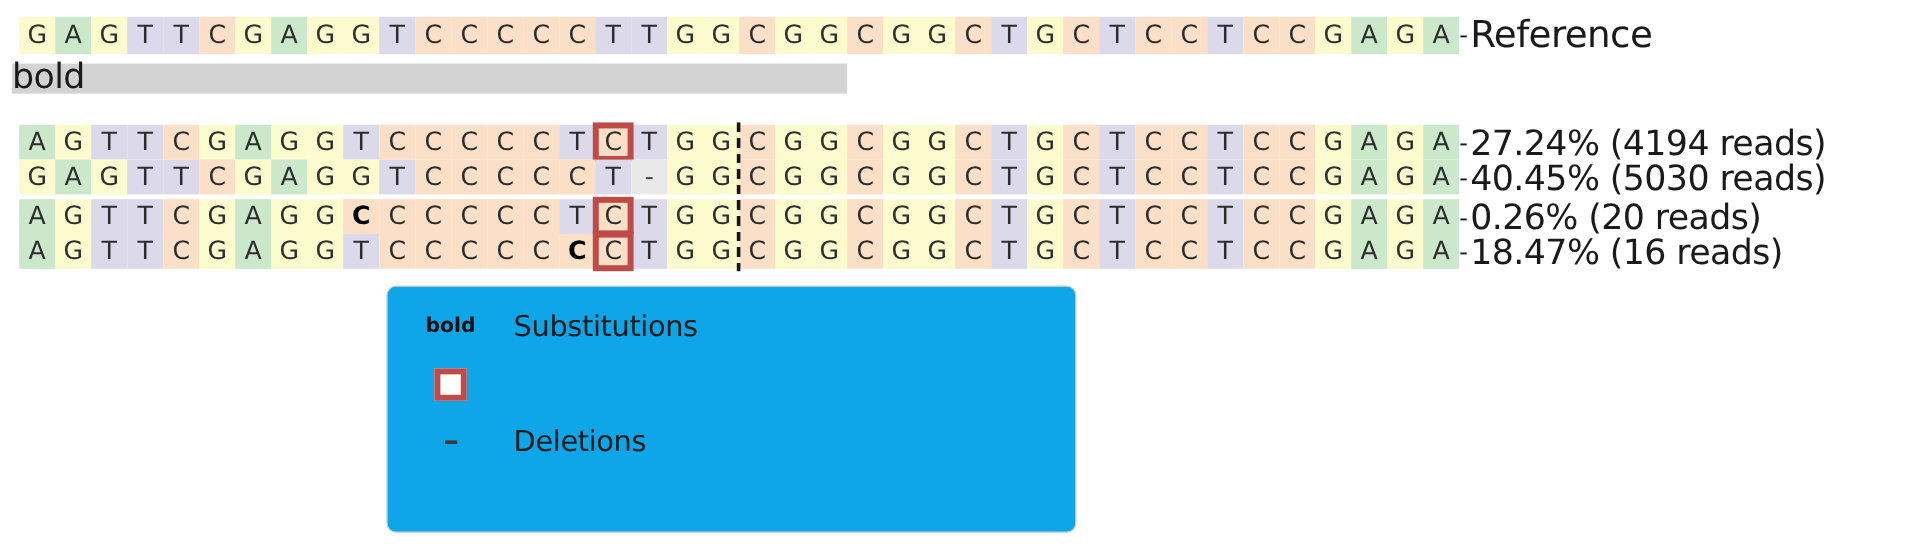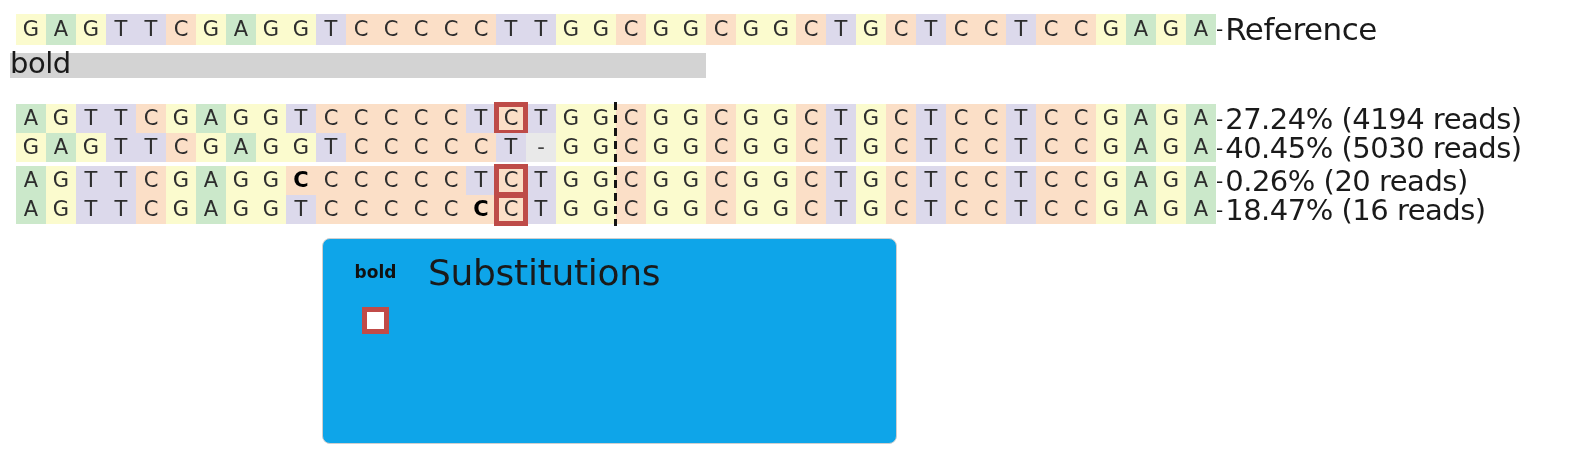--- a/index.html
+++ b/index.html
@@ -52,21 +52,21 @@
     background:#0ea5e9; border:1px solid #cfcfcf; border-radius:8px;
   }
   .legend-row {
     position:absolute; left:0; width:100%; height:48px;
     display:flex; align-items:center;
   }
   .legend-glyph-col {
     width:105px; display:flex; align-items:center; justify-content:center;
     flex:0 0 105px;
   }
-  .legend-label { font-size:36px; color:#1a1a1a; letter-spacing:-0.3px; }
+  .legend-label { font-size:24px; color:#1a1a1a; letter-spacing:-0.3px; }
   .glyph-bold { font-size:17px; font-weight:bold; color:#111; }
   .glyph-square { width:27px; height:27px; border:5px solid #C14B48; background:#fff; }
   .glyph-dash { width:10px; height:3px; background:#3a3a3a; }
   .glyph-dashed-line {
     width:88px; height:2px;
     background:repeating-linear-gradient(to right,#141414 0 9px,transparent 9px 15px);
   }
 </style>
 </head>
 <body>
@@ -319,14 +319,20 @@
         <div class="legend-glyph-col">
           <span class="glyph-bold">bold</span>
         </div>
         <span class="legend-label">Substitutions</span>
       </div>
       <div class="legend-row" style="top: 57px;">
         <div class="legend-glyph-col">
           <span class="glyph-square"></span>
         </div>
       </div>
+      <div class="legend-row" style="top: 105px;">
+        <div class="legend-glyph-col">
+          <span class="glyph-dash"></span>
+        </div>
+        <span class="legend-label">Deletions</span>
+      </div>
     </div>
 </div>
 
 </body></html>

